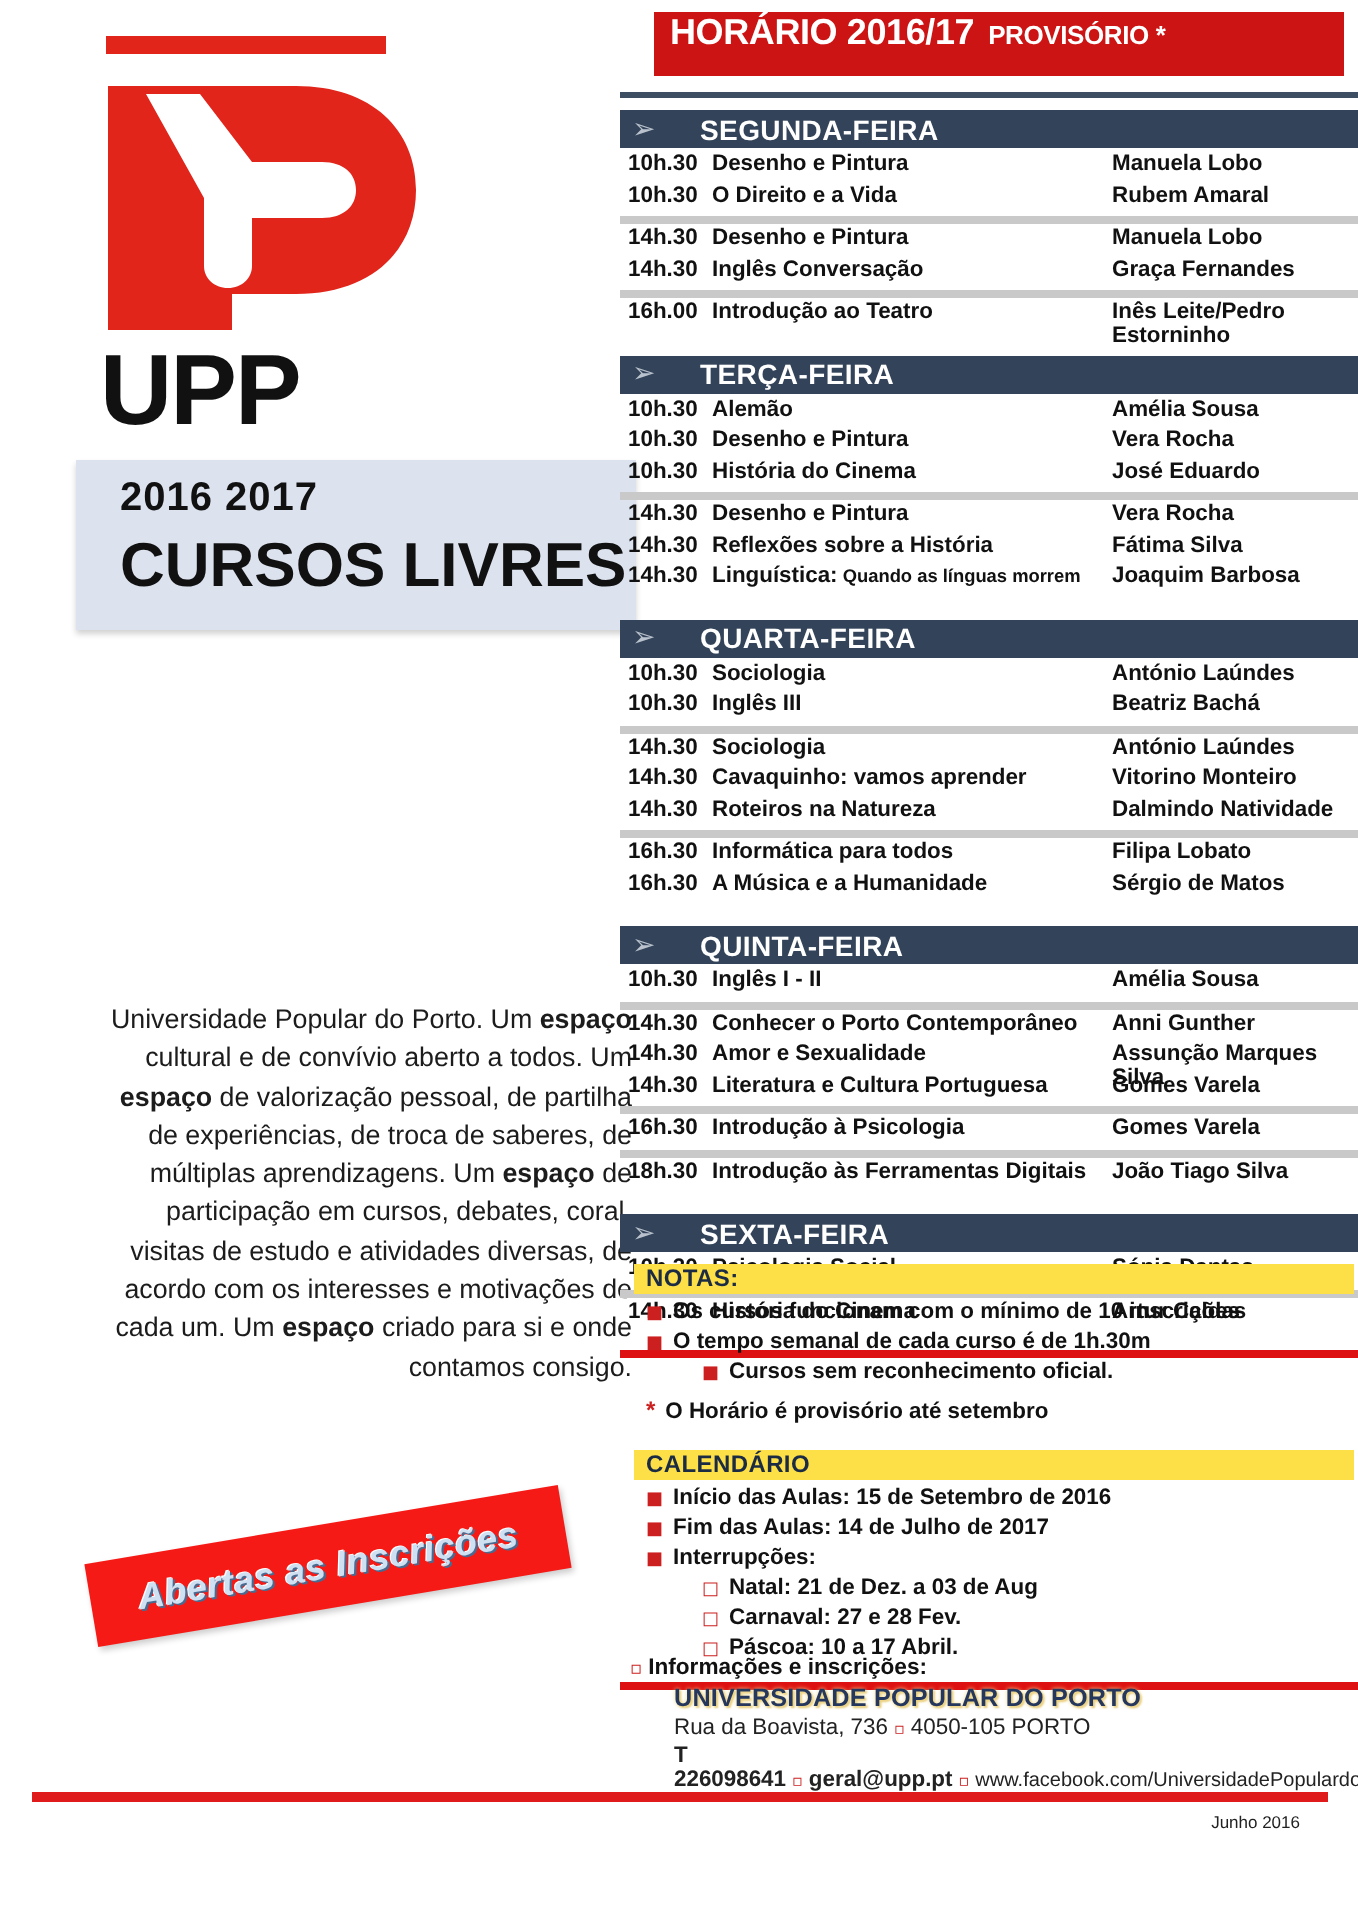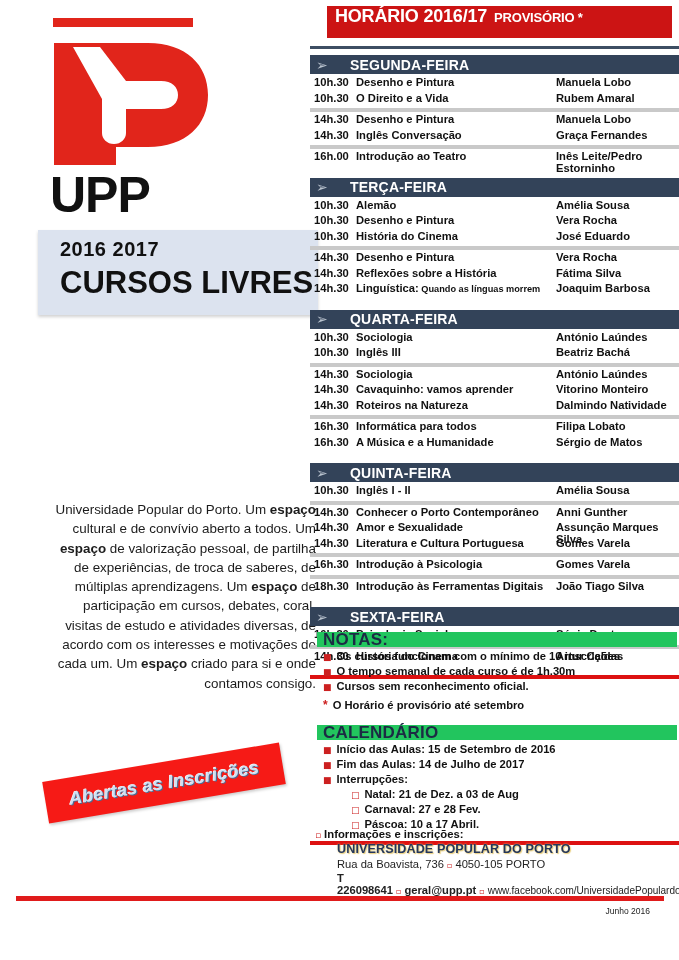--- a/index.html
+++ b/index.html
@@ -193,23 +193,23 @@
     left: 5px;
     width: 370px; height: 4px;
     background: #dd1111;
   }
 
   
   .panel-header {
     position: absolute;
     left: 12px;
     width: 360px; height: 15px;
-    background: #22c55e;
+    background: #fde047;
     color: #1c2b44;
-    font-size: 17px;
+    font-size: 12px;
     font-weight: bold;
     padding-left: 6px;
     box-sizing: border-box;
     line-height: 15px;
     letter-spacing: .2px;
   }
   .bullet-line {
     position: absolute;
     left: 18px;
     font-size: 11.2px;
@@ -500,21 +500,21 @@
           <span class="c-teacher">Artur Caldas</span>
         </div>
       </div>
       <div class="red-rule" style="top: 675px;"></div>
     </div>
 
   <div id="notes-root">
       <div class="panel-header" style="top: 632px;">NOTAS:</div>
       <div class="bullet-line" style="top: 650px;"><span class="sq">■</span><span>Os cursos funcionam com o mínimo de 10 inscrições</span></div>
       <div class="bullet-line" style="top: 665px;"><span class="sq">■</span><span>O tempo semanal de cada curso é de 1h.30m</span></div>
-      <div class="bullet-line" style="top: 680px;"><span class="sq">■</span><span>Cursos sem reconhecimento oficial.</span></div>
+      <div class="bullet-line" style="top: 680px; margin-left: 28px;"><span class="sq">■</span><span>Cursos sem reconhecimento oficial.</span></div>
       <div class="bullet-line" style="top: 698px;"><span class="star">*</span><span>O Horário é provisório até setembro</span></div>
       <div class="panel-header" style="top: 725px;">CALENDÁRIO</div>
       <div class="bullet-line" style="top: 743px;"><span class="sq">■</span><span>Início das Aulas: 15 de Setembro de 2016</span></div>
       <div class="bullet-line" style="top: 758px;"><span class="sq">■</span><span>Fim das Aulas:   14 de Julho de 2017</span></div>
       <div class="bullet-line" style="top: 773px;"><span class="sq">■</span><span>Interrupções:</span></div>
       <div class="bullet-line indent-line" style="top: 788px;"><span class="hollow">□</span><span>Natal: 21 de Dez. a 03 de Aug</span></div>
       <div class="bullet-line indent-line" style="top: 803px;"><span class="hollow">□</span><span>Carnaval: 27 e 28 Fev.</span></div>
       <div class="bullet-line indent-line" style="top: 818px;"><span class="hollow">□</span><span>Páscoa: 10 a 17 Abril.</span></div>
       <div class="red-rule" style="top: 841px;"></div>
     </div>

